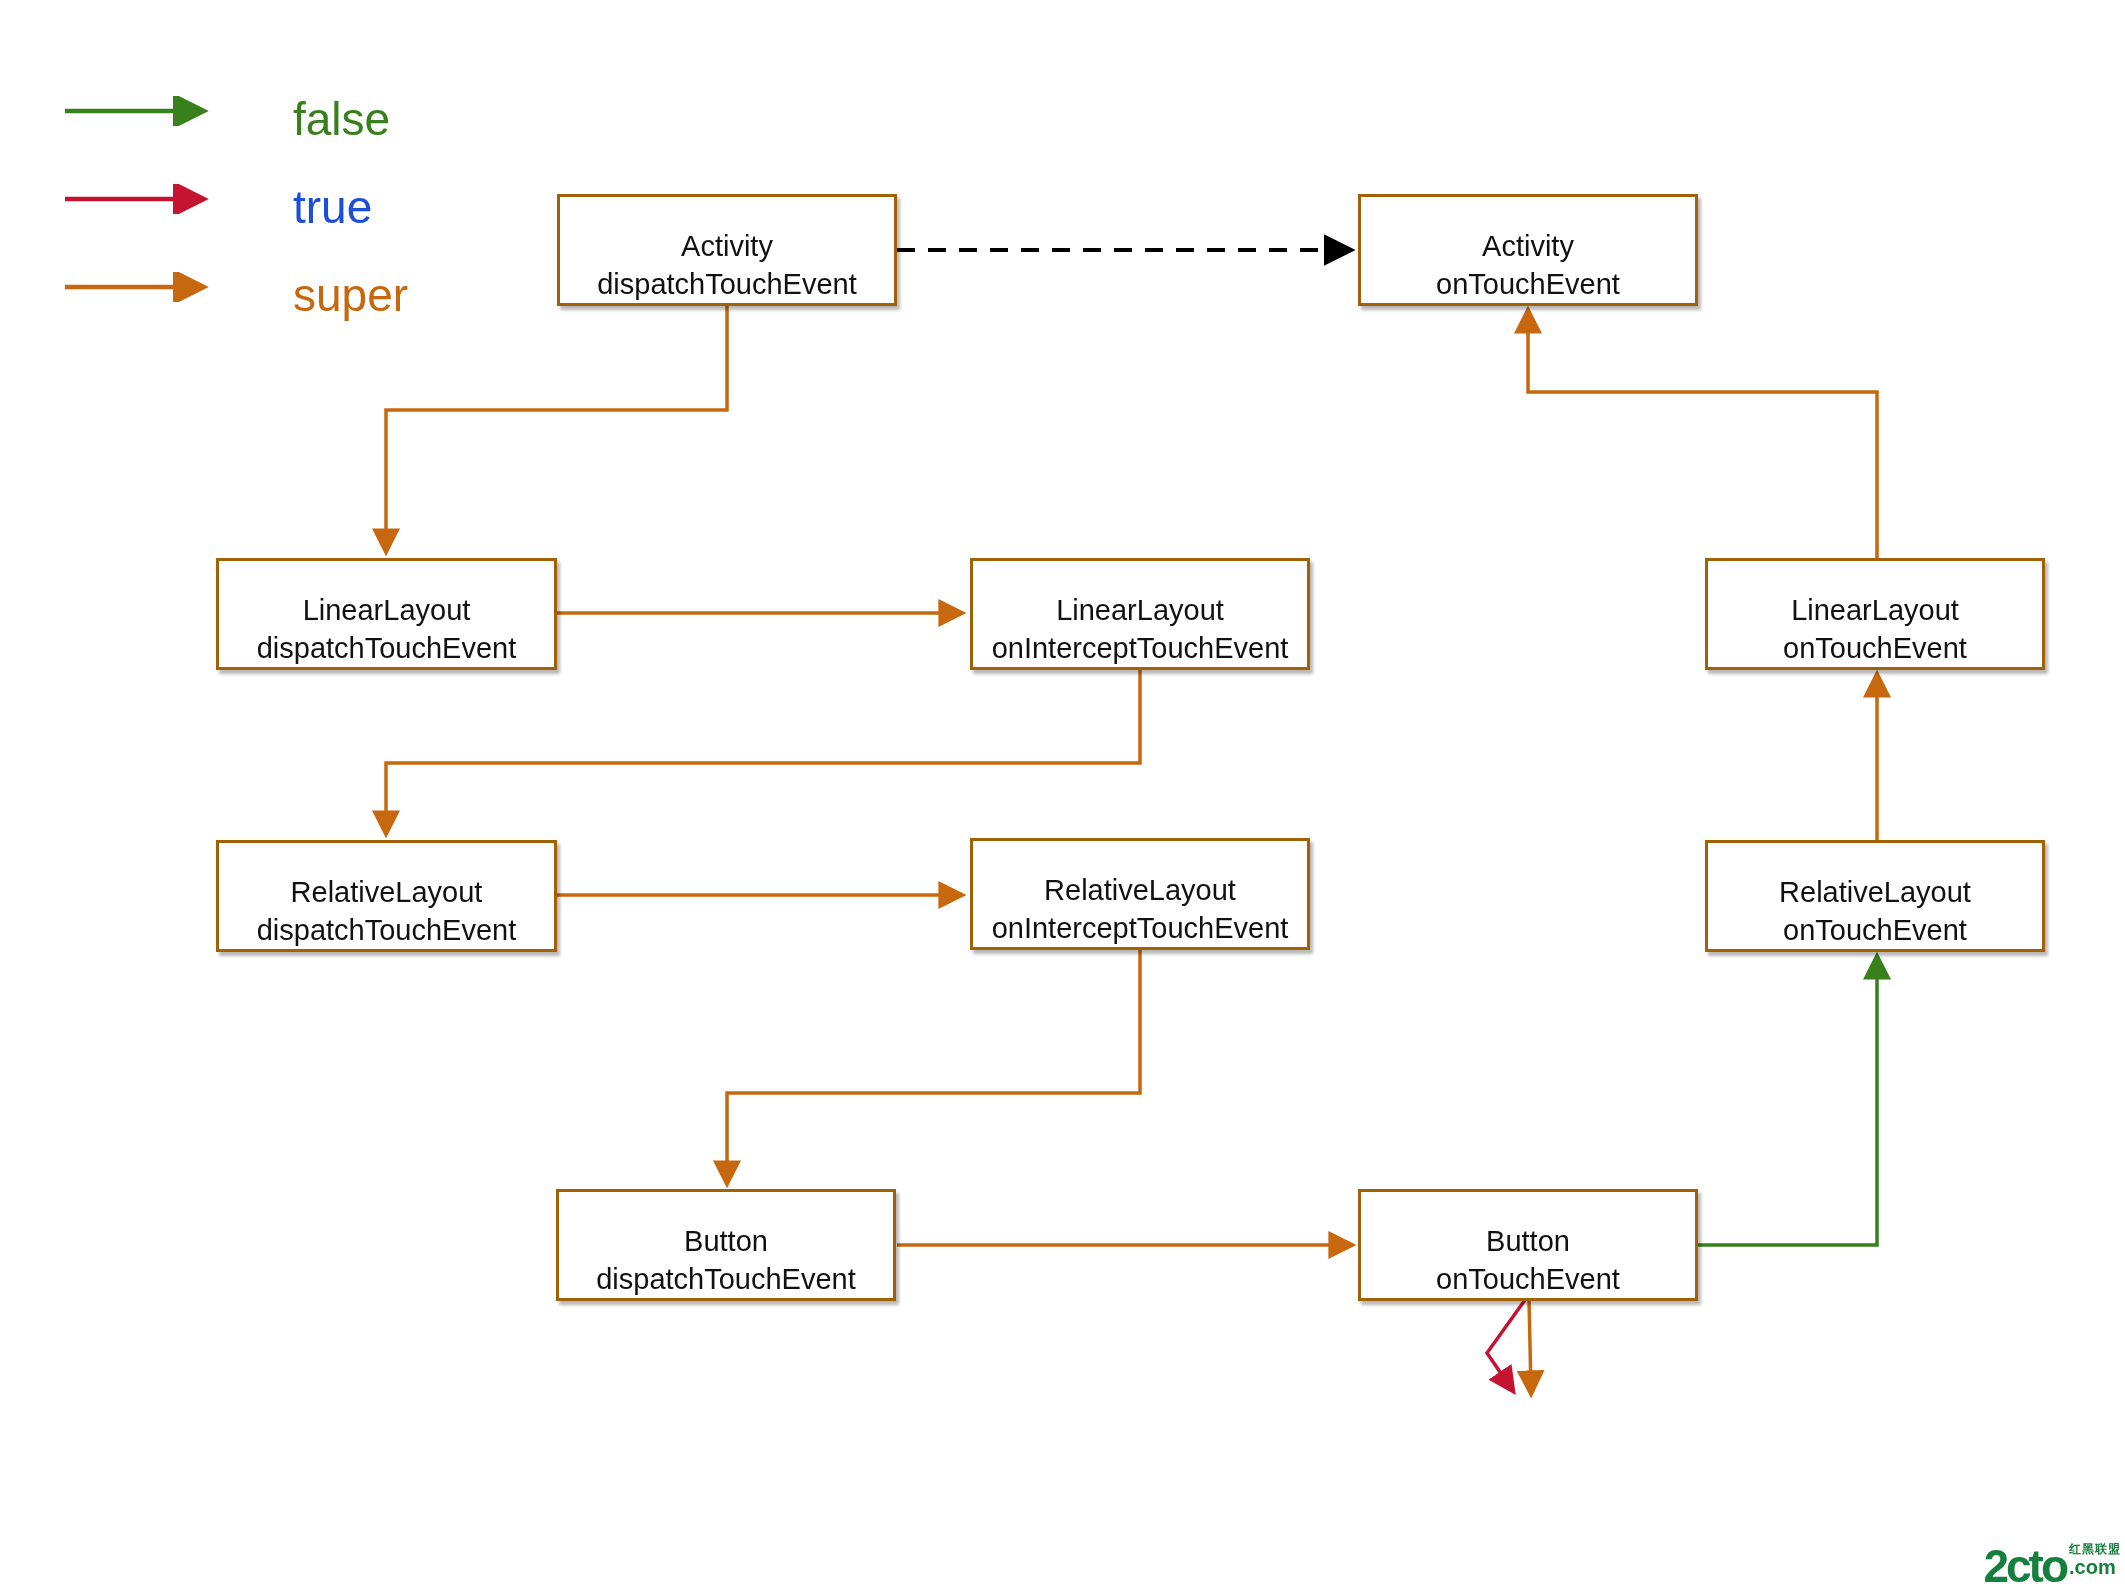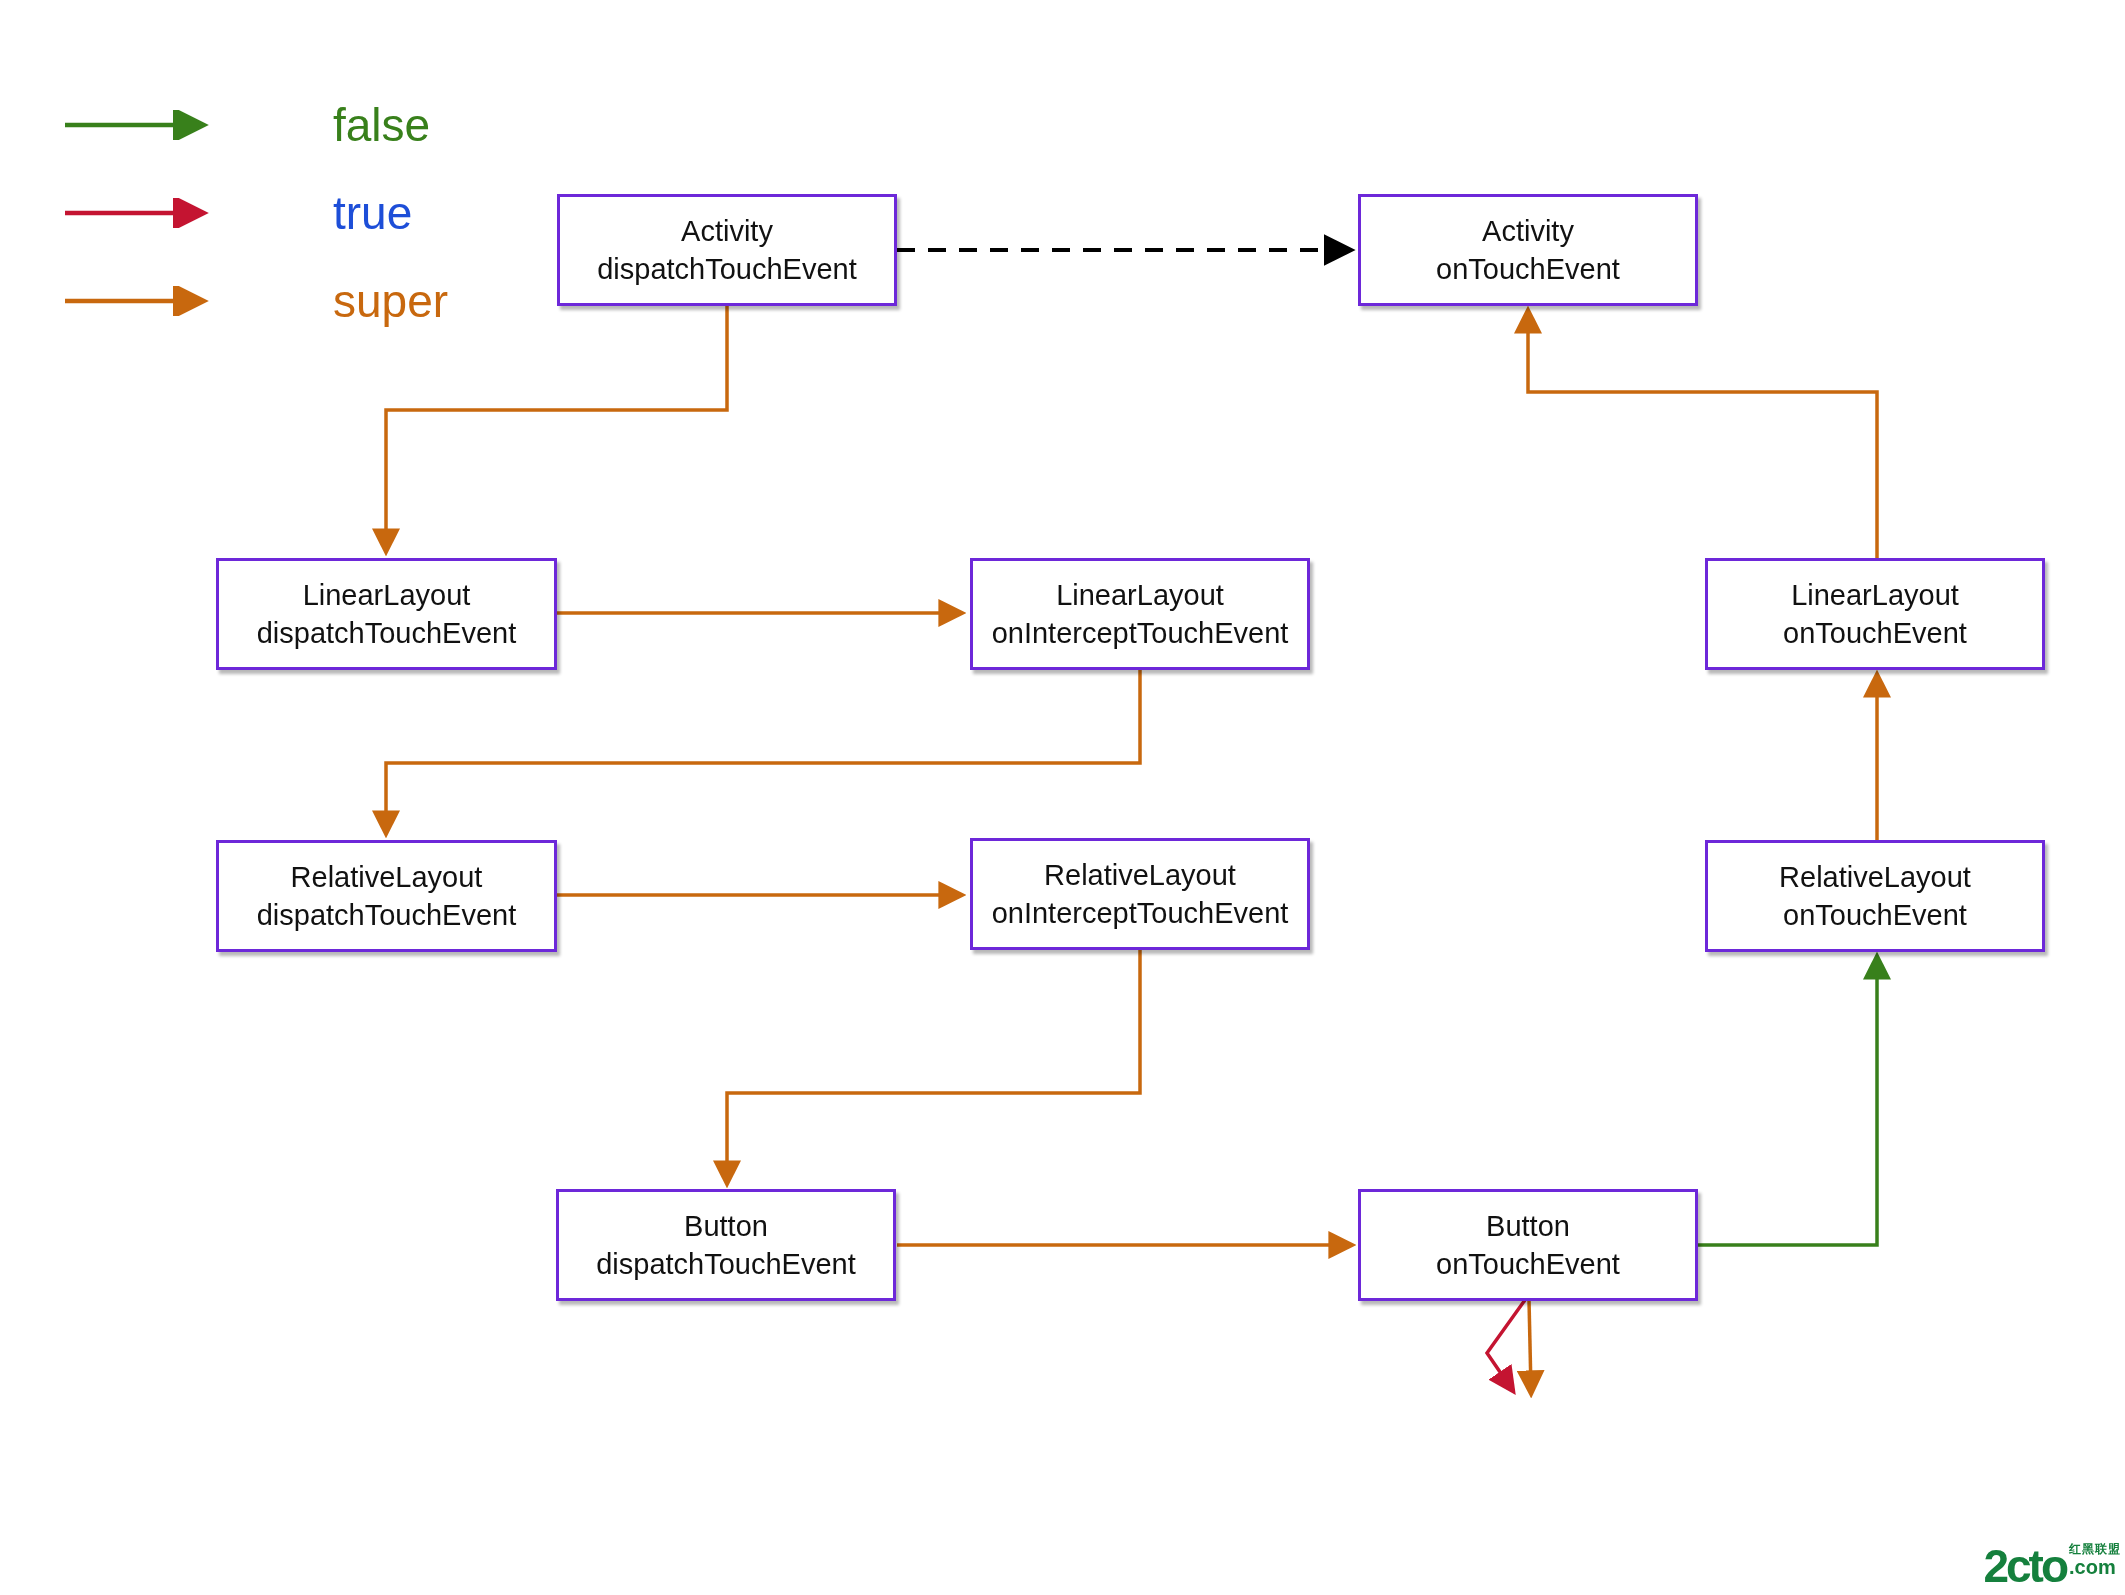--- a/index.html
+++ b/index.html
@@ -13,45 +13,44 @@
   }
   #edge-layer {
     position: absolute;
     left: 0; top: 0;
     width: 2125px; height: 1595px;
   }
   .node {
     position: absolute;
     box-sizing: border-box;
     background: #ffffff;
-    border: 3px solid #6d28d9;
+    border: 3px solid #a16207;
     box-shadow: 3px 4px 3px rgba(0,0,0,0.28);
     display: flex;
     flex-direction: column;
     align-items: center;
-    justify-content: center;
+    justify-content: flex-end;
     text-align: center;
     color: #111111;
   }
   .node-line {
     font-size: 29px;
     line-height: 38px;
     white-space: nowrap;
   }
   #legend {
     position: absolute;
     left: 62px;
     top: 96px;
   }
   .legend-row {
     display: flex;
-    align-items: center;
+    align-items: flex-start;
     height: 58px;
     margin-bottom: 30px;
-    gap: 40px;
   }
   .legend-label {
     margin-left: 46px;
     font-size: 46px;
     line-height: 46px;
   }
   #consume-label {
     position: absolute;
     left: 1384px;
     top: 1448px;

